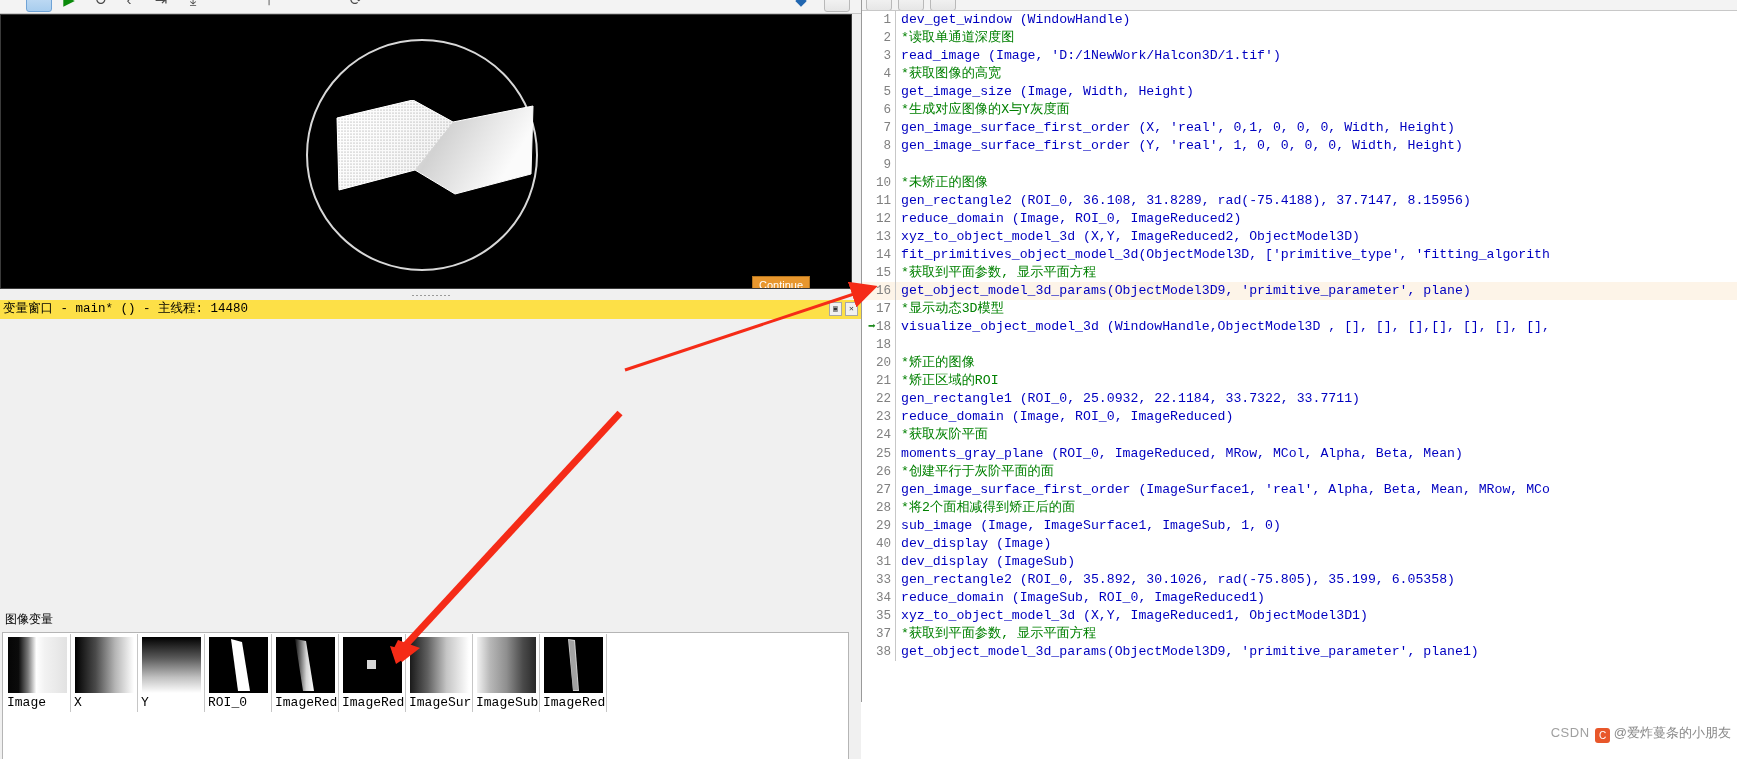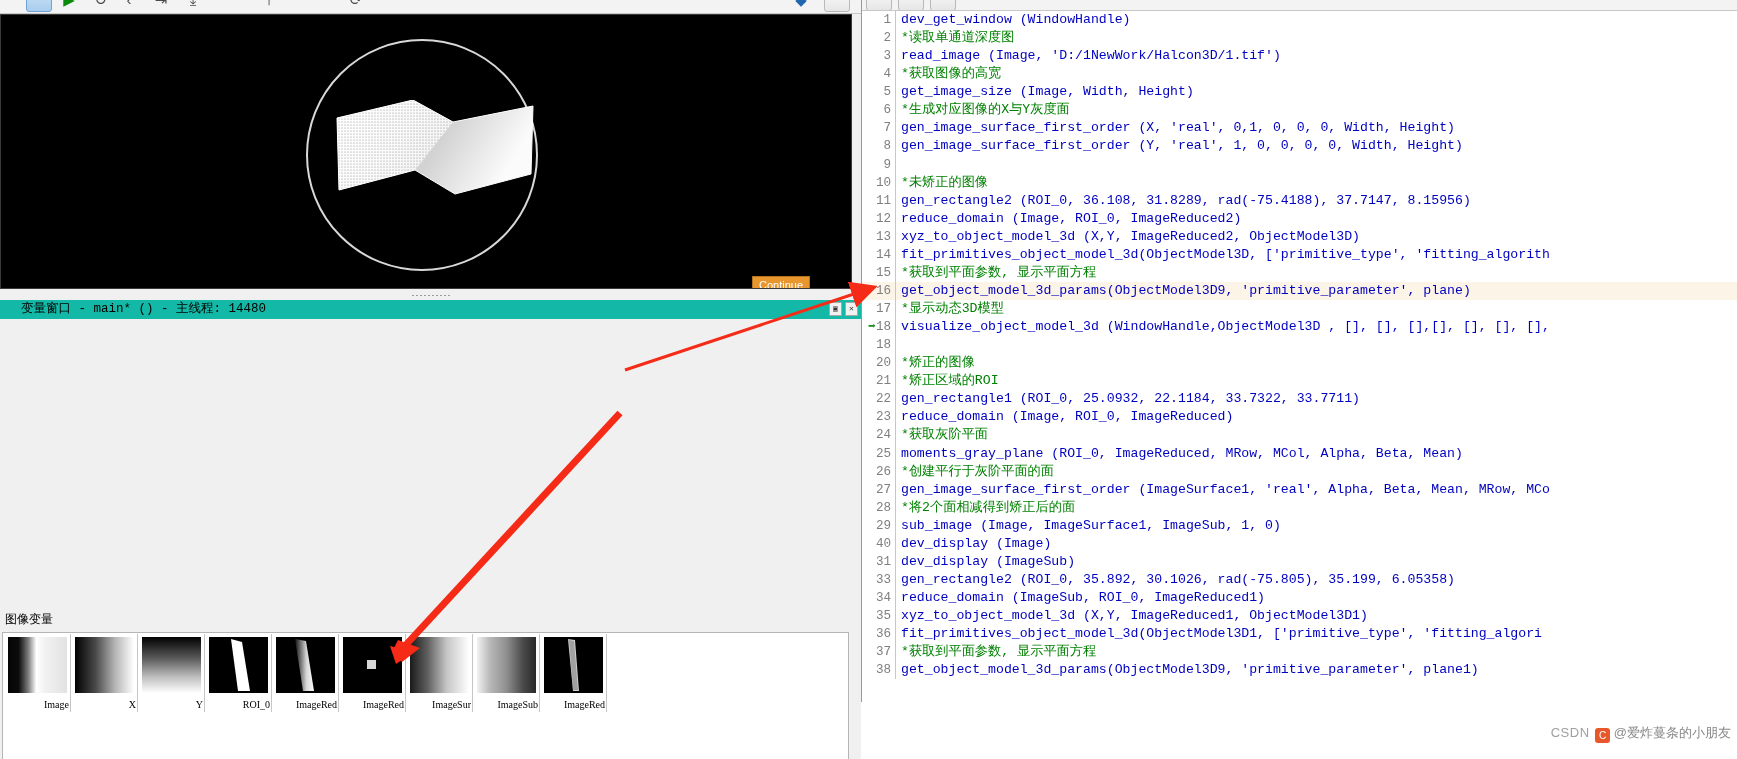--- a/index.html
+++ b/index.html
@@ -85,26 +85,26 @@
   }
   #var-splitter .dots {
     position: absolute; left: 50%; top: 3px; transform: translateX(-50%);
     width: 40px; height: 3px;
     background-image: radial-gradient(#9a9a9a 40%, transparent 41%);
     background-size: 4px 3px;
   }
   #var-titlebar {
     position: absolute; left: 0; top: 9px;
     width: 861px; height: 19px;
-    background: #14b8a6;
+    background: #fde047;
     color: #000000;
     font-family: "Liberation Mono", monospace;
     font-size: 12.5px;
     line-height: 19px;
-    padding-left: 21px;
+    padding-left: 3px;
     white-space: nowrap;
   }
   #var-titlebar .tb-icons {
     position: absolute; right: 3px; top: 2px;
     display: flex; gap: 3px;
   }
   #var-titlebar .tb-icons span {
     display: inline-block; width: 13px; height: 14px;
     background: #f1f1f1; border: 1px solid #a7a7a7;
     font-size: 8px; line-height: 12px; text-align: center; color: #333;
@@ -136,27 +136,26 @@
     position: relative;
   }
   .thumb .pic {
     position: absolute; left: 4px; top: 3px;
     width: 59px; height: 56px;
     background: #000;
     overflow: hidden;
   }
   .thumb .cap {
     position: absolute; left: 3px; bottom: 2px;
-    font-family: Liberation Serif, serif;
-    font-size: 10px;
+    font-family: Liberation Mono, monospace;
+    font-size: 13px;
     color: #000;
     white-space: nowrap;
     overflow: hidden;
     width: 62px;
-    text-align: right;
   }
 
   
   #editor {
     position: absolute; left: 861px; top: 0;
     width: 876px; height: 702px;
     background: #ffffff;
     border-left: 1px solid #9a9a9a;
   }
   #editor-toolbar {
@@ -388,21 +387,20 @@
         <div class="code-line"><span class="ln">25</span><span class="c-code">moments_gray_plane (ROI_0, ImageReduced, MRow, MCol, Alpha, Beta, Mean)</span></div>
         <div class="code-line"><span class="ln">26</span><span class="c-comment">*创建平行于灰阶平面的面</span></div>
         <div class="code-line"><span class="ln">27</span><span class="c-code">gen_image_surface_first_order (ImageSurface1, 'real', Alpha, Beta, Mean, MRow, MCo</span></div>
         <div class="code-line"><span class="ln">28</span><span class="c-comment">*将2个面相减得到矫正后的面</span></div>
         <div class="code-line"><span class="ln">29</span><span class="c-code">sub_image (Image, ImageSurface1, ImageSub, 1, 0)</span></div>
         <div class="code-line"><span class="ln">40</span><span class="c-code">dev_display (Image)</span></div>
         <div class="code-line"><span class="ln">31</span><span class="c-code">dev_display (ImageSub)</span></div>
         <div class="code-line"><span class="ln">33</span><span class="c-code">gen_rectangle2 (ROI_0, 35.892, 30.1026, rad(-75.805), 35.199, 6.05358)</span></div>
         <div class="code-line"><span class="ln">34</span><span class="c-code">reduce_domain (ImageSub, ROI_0, ImageReduced1)</span></div>
         <div class="code-line"><span class="ln">35</span><span class="c-code">xyz_to_object_model_3d (X,Y, ImageReduced1, ObjectModel3D1)</span></div>
-        <div class="code-line"><span class="ln">36</span><span class="c-code">fit_primitives_object_model_3d(ObjectModel3D1, ['primitive_type', 'fitting_algori</span></div>
         <div class="code-line"><span class="ln">37</span><span class="c-comment">*获取到平面参数, 显示平面方程</span></div>
         <div class="code-line"><span class="ln">38</span><span class="c-code">get_object_model_3d_params(ObjectModel3D9, 'primitive_parameter', plane1)</span></div>
       </div>
   </div>
 
   <svg id="annot">
     <defs>
       <marker id="rhead" markerWidth="9" markerHeight="9" refX="7" refY="4.5" orient="auto" markerUnits="strokeWidth">
         <path d="M0,0 L9,4.5 L0,9 Z" fill="#f52b17"></path>
       </marker>

